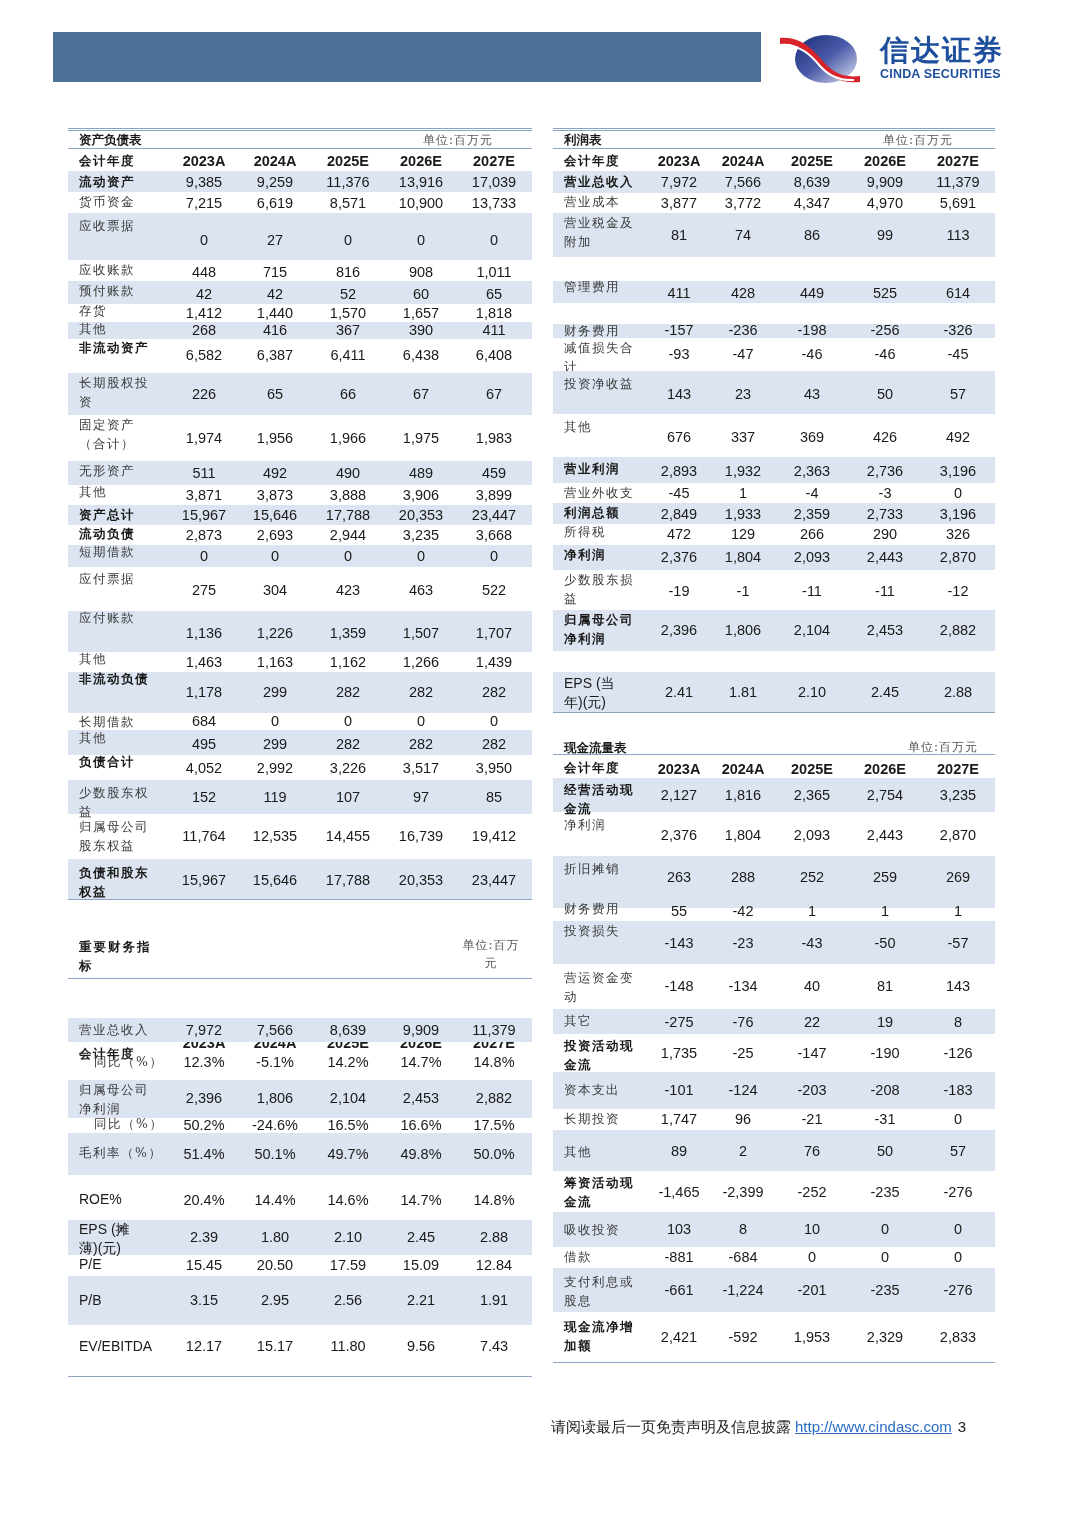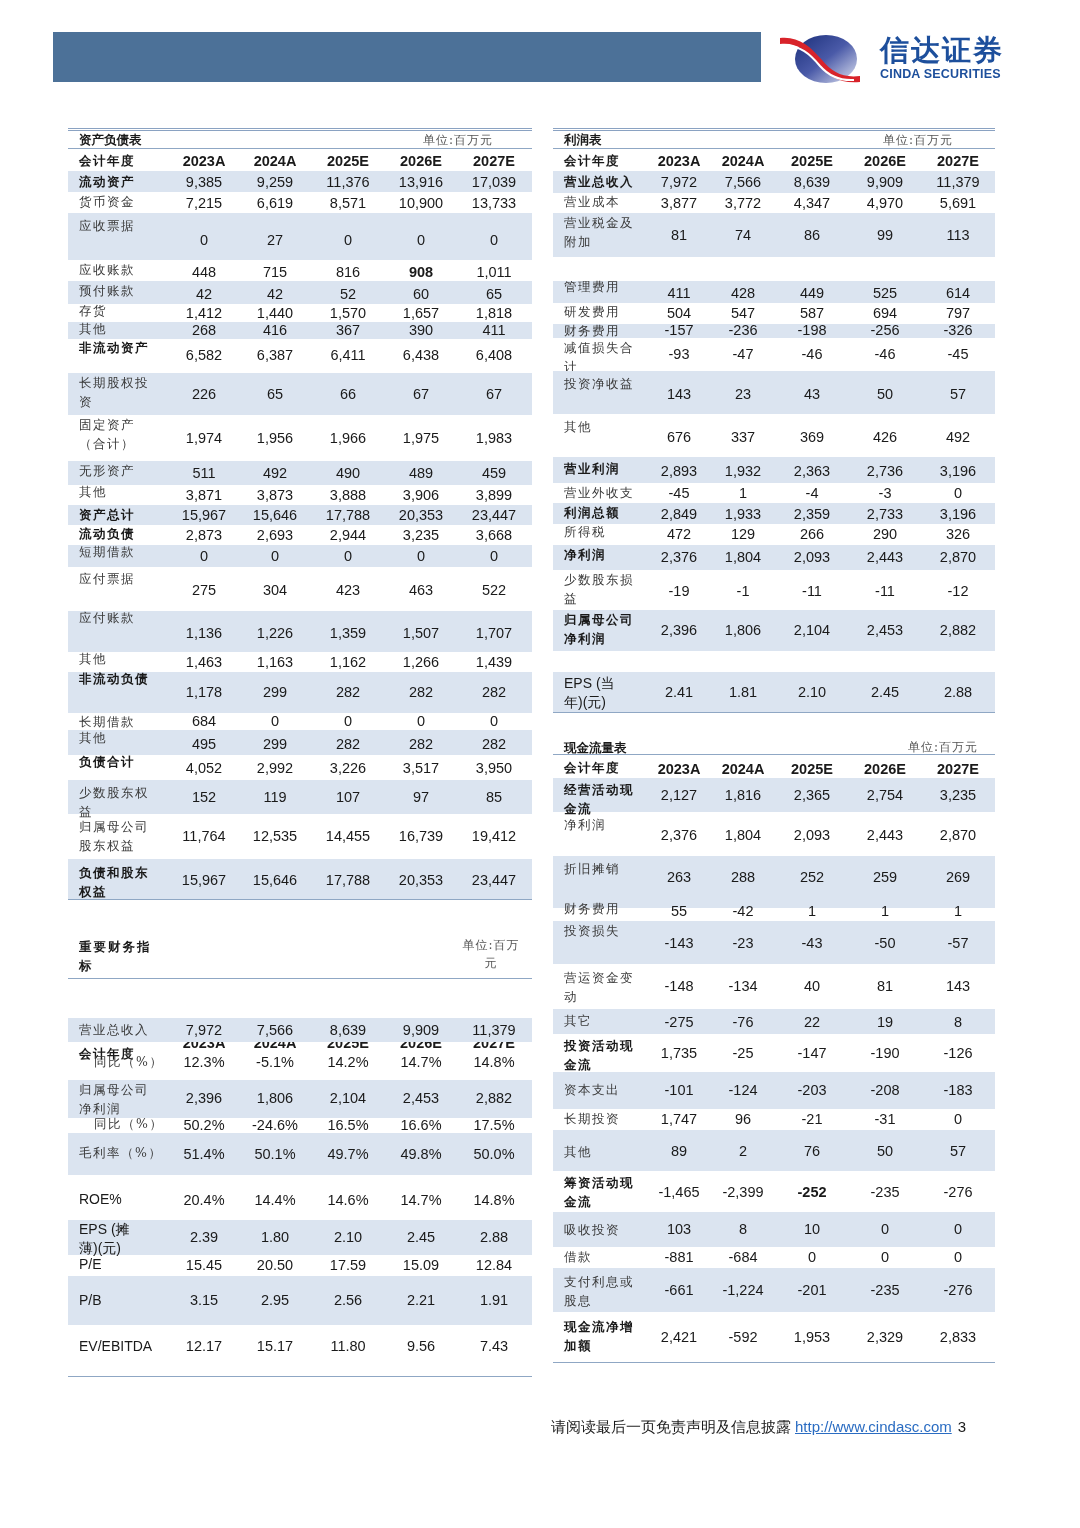--- a/index.html
+++ b/index.html
@@ -85,21 +85,21 @@
       <div class="val" style="left: 172px; top: 18px;">27</div>
       <div class="val" style="left: 245px; top: 18px;">0</div>
       <div class="val" style="left: 318px; top: 18px;">0</div>
       <div class="val" style="left: 391px; top: 18px;">0</div>
     </div>
     <div class="row" style="top: 132px; height: 21px;">
       <div class="lbl" style="top: 0px;">应收账款</div>
       <div class="val" style="left: 101px; top: 3px;">448</div>
       <div class="val" style="left: 172px; top: 3px;">715</div>
       <div class="val" style="left: 245px; top: 3px;">816</div>
-      <div class="val" style="left: 318px; top: 3px; font-weight: bold;">908</div>
+      <div class="val" style="left: 318px; top: 3px;">908</div>
       <div class="val" style="left: 391px; top: 3px;">1,011</div>
     </div>
     <div class="row shade" style="top: 153px; height: 23px;">
       <div class="lbl" style="top: 0px;">预付账款</div>
       <div class="val" style="left: 101px; top: 4px;">42</div>
       <div class="val" style="left: 172px; top: 4px;">42</div>
       <div class="val" style="left: 245px; top: 4px;">52</div>
       <div class="val" style="left: 318px; top: 4px;">60</div>
       <div class="val" style="left: 391px; top: 4px;">65</div>
     </div>
@@ -400,28 +400,20 @@
       <div class="val" style="left: 370px; top: 13px;">113</div>
     </div>
     <div class="row shade" style="top: 153px; height: 22px;">
       <div class="lbl" style="top: -4px;">管理费用</div>
       <div class="val" style="left: 91px; top: 3px;">411</div>
       <div class="val" style="left: 155px; top: 3px;">428</div>
       <div class="val" style="left: 224px; top: 3px;">449</div>
       <div class="val" style="left: 297px; top: 3px;">525</div>
       <div class="val" style="left: 370px; top: 3px;">614</div>
     </div>
-    <div class="row" style="top: 175px; height: 21px;">
-      <div class="lbl" style="top: -1px;">研发费用</div>
-      <div class="val" style="left: 91px; top: 1px;">504</div>
-      <div class="val" style="left: 155px; top: 1px;">547</div>
-      <div class="val" style="left: 224px; top: 1px;">587</div>
-      <div class="val" style="left: 297px; top: 1px;">694</div>
-      <div class="val" style="left: 370px; top: 1px;">797</div>
-    </div>
     <div class="row shade" style="top: 196px; height: 14px;">
       <div class="lbl" style="top: -3px;">财务费用</div>
       <div class="val" style="left: 91px; top: -3px;">-157</div>
       <div class="val" style="left: 155px; top: -3px;">-236</div>
       <div class="val" style="left: 224px; top: -3px;">-198</div>
       <div class="val" style="left: 297px; top: -3px;">-256</div>
       <div class="val" style="left: 370px; top: -3px;">-326</div>
     </div>
     <div class="row" style="top: 210px; height: 33px;">
       <div class="lbl" style="top: 0px; width: 80px;">减值损失合计</div>
@@ -619,21 +611,21 @@
       <div class="val" style="left: 91px; top: 12px;">89</div>
       <div class="val" style="left: 155px; top: 12px;">2</div>
       <div class="val" style="left: 224px; top: 12px;">76</div>
       <div class="val" style="left: 297px; top: 12px;">50</div>
       <div class="val" style="left: 370px; top: 12px;">57</div>
     </div>
     <div class="row" style="top: 436px; height: 41px;">
       <div class="lbl b" style="top: 2px; width: 80px;">筹资活动现金流</div>
       <div class="val" style="left: 91px; top: 12px;">-1,465</div>
       <div class="val" style="left: 155px; top: 12px;">-2,399</div>
-      <div class="val" style="left: 224px; top: 12px; font-weight: bold;">-252</div>
+      <div class="val" style="left: 224px; top: 12px;">-252</div>
       <div class="val" style="left: 297px; top: 12px;">-235</div>
       <div class="val" style="left: 370px; top: 12px;">-276</div>
     </div>
     <div class="row shade" style="top: 477px; height: 35px;">
       <div class="lbl" style="top: 8px;">吸收投资</div>
       <div class="val" style="left: 91px; top: 8px;">103</div>
       <div class="val" style="left: 155px; top: 8px;">8</div>
       <div class="val" style="left: 224px; top: 8px;">10</div>
       <div class="val" style="left: 297px; top: 8px;">0</div>
       <div class="val" style="left: 370px; top: 8px;">0</div>

